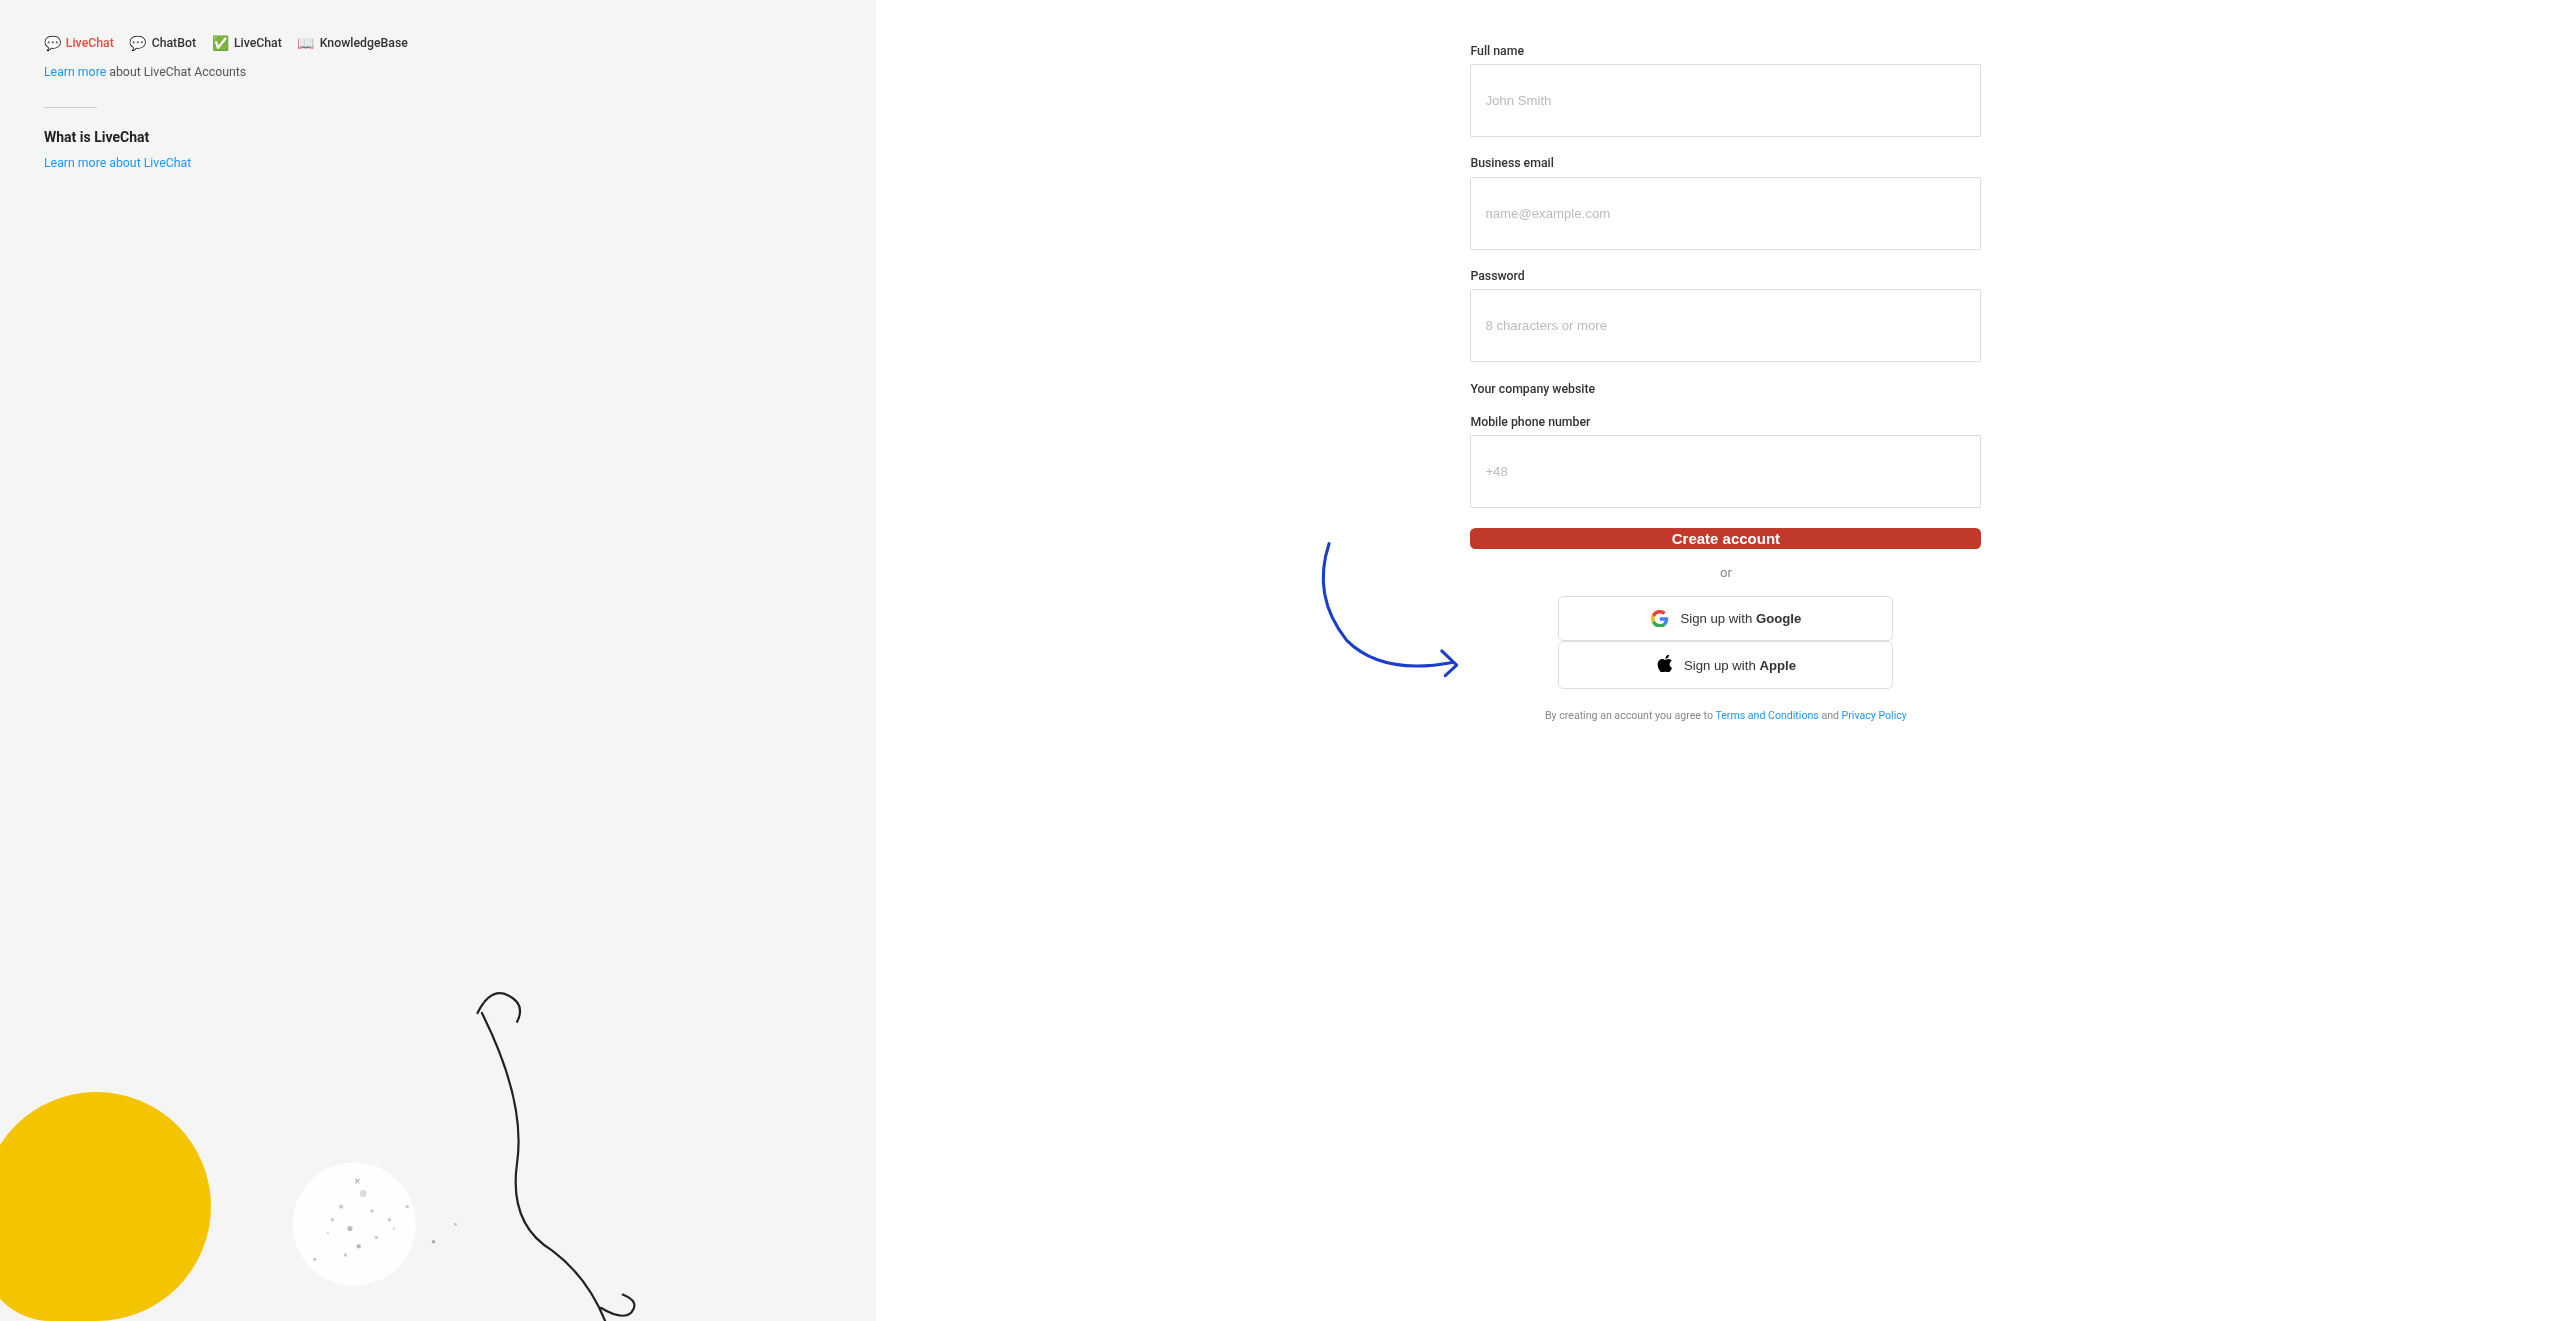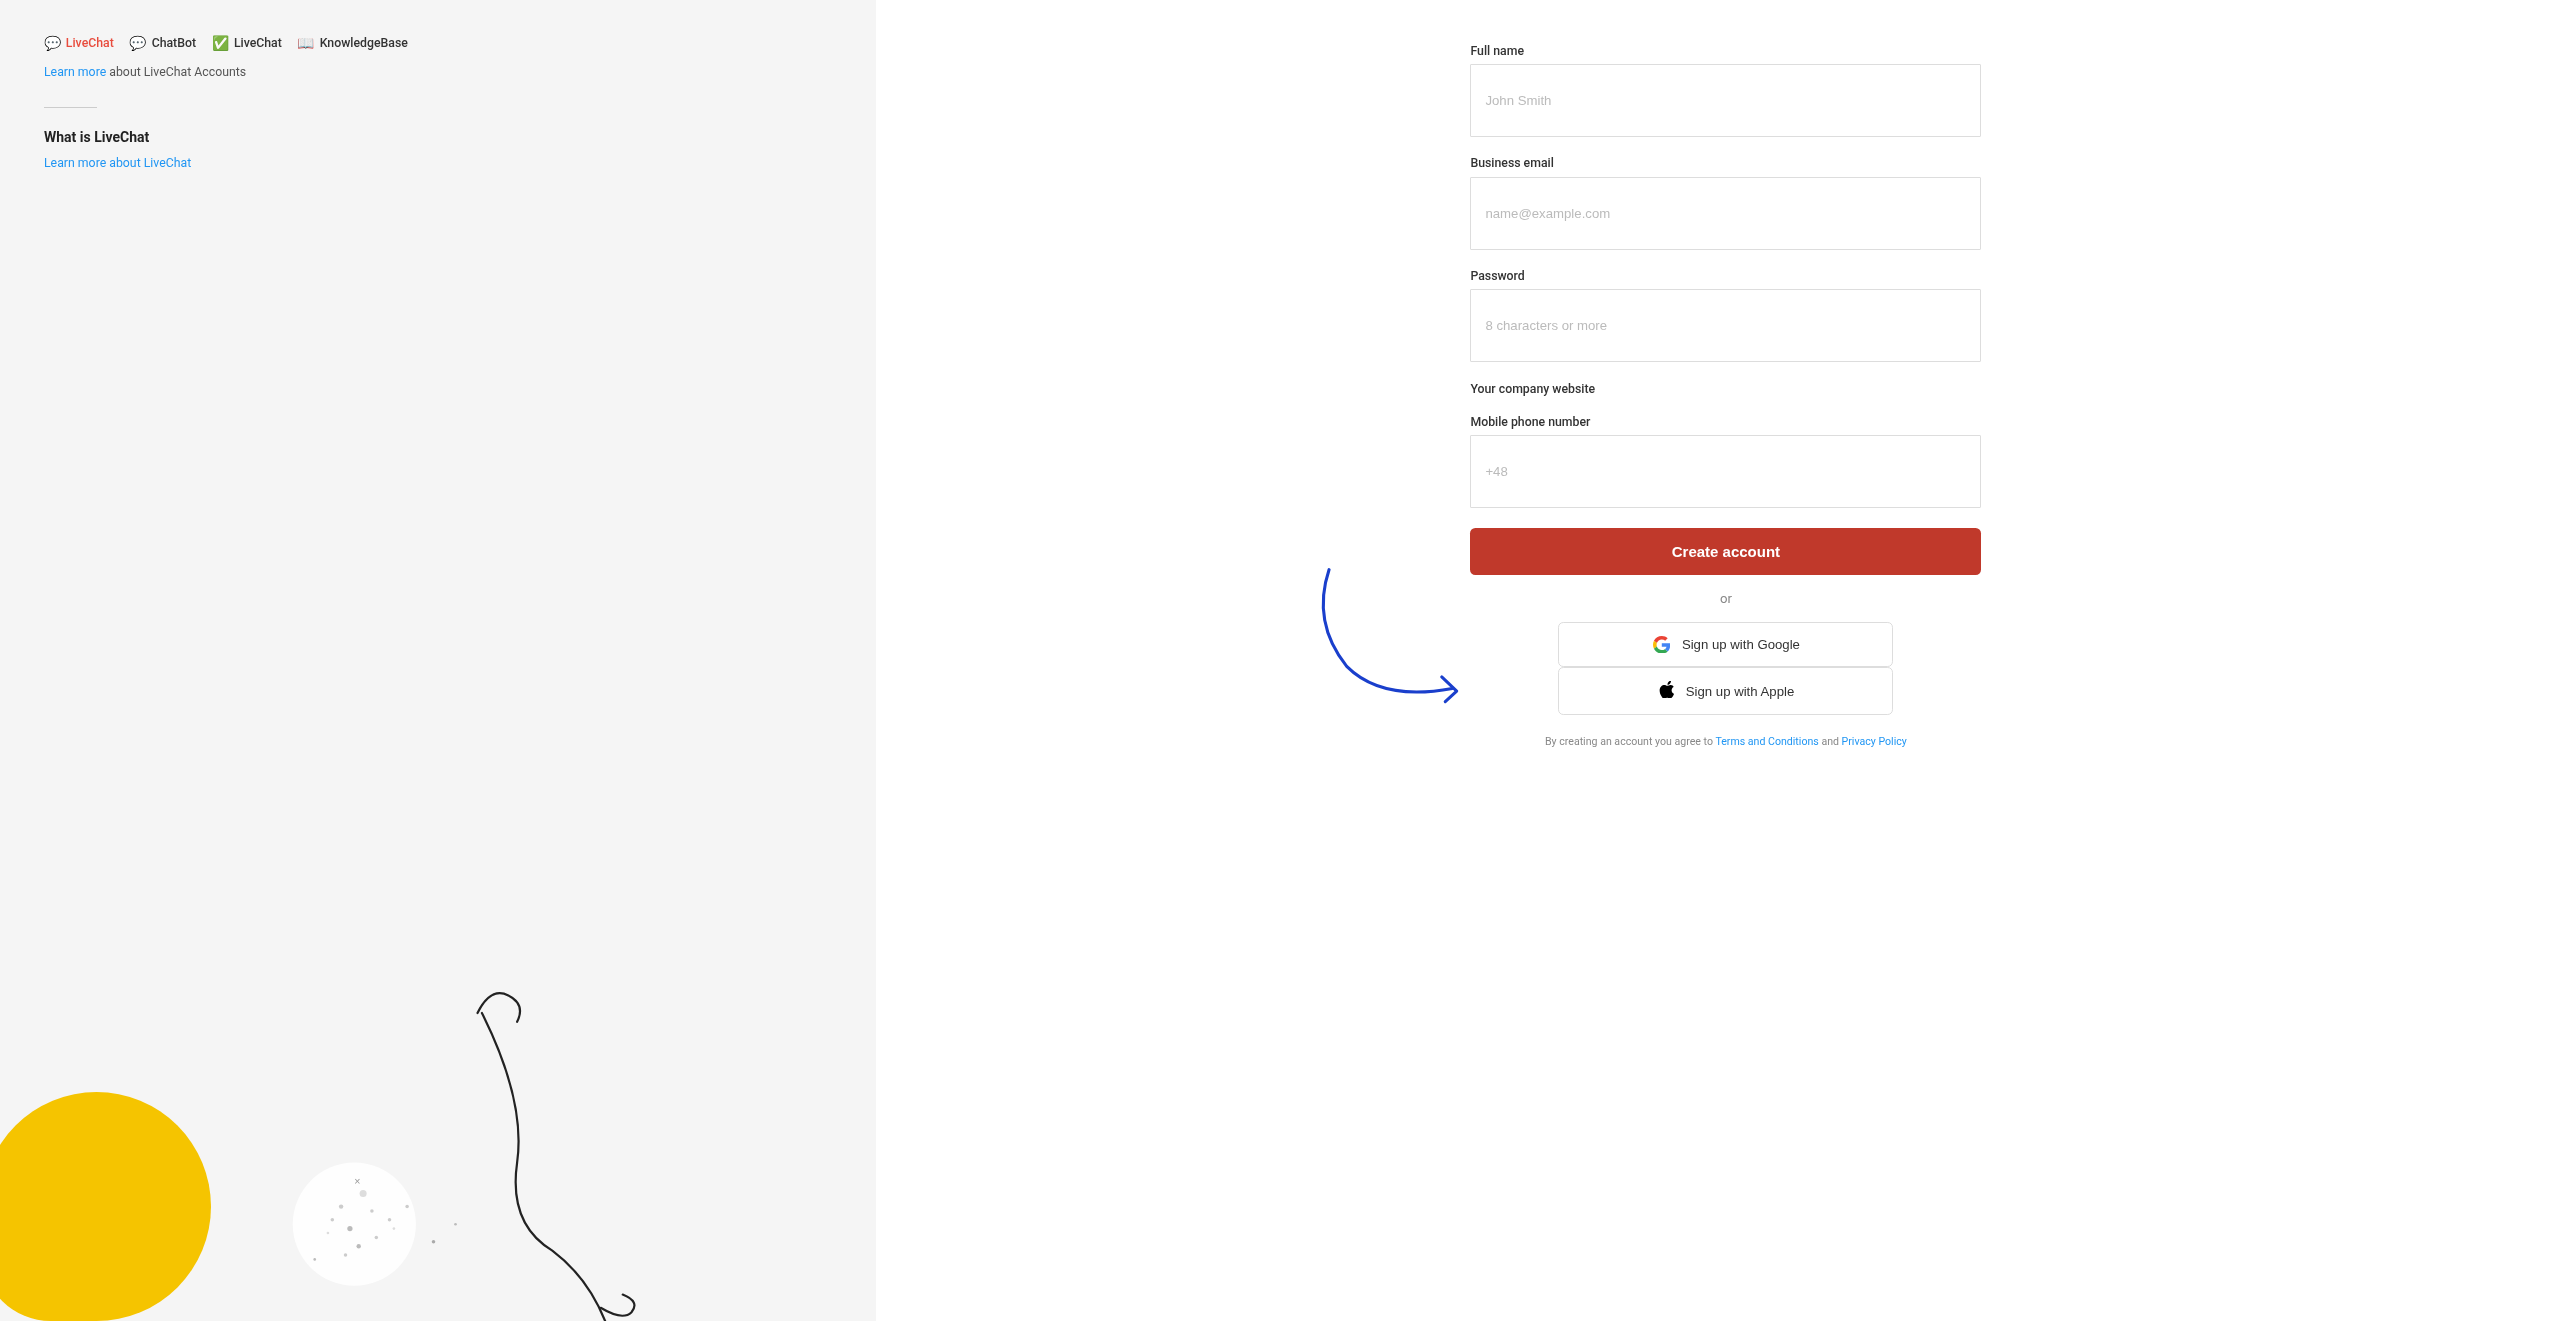--- a/index.html
+++ b/index.html
@@ -96,21 +96,21 @@
       color: #333;
       background: #fff;
       outline: none;
       transition: border-color 0.2s;
     }
     .form-input::placeholder {
       color: #bbb;
     }
     .create-account-btn {
       width: 100%;
-      padding: 15px;
+      padding: 2px;
       background: #c0392b;
       color: #fff;
       border: none;
       border-radius: 5.3px;
       font-size: 15px;
       font-weight: 600;
       cursor: pointer;
       margin-bottom: 16px;
       transition: background 0.2s;
     }
@@ -132,21 +132,21 @@
       font-size: 13.2px;
       color: #333;
       cursor: pointer;
       display: flex;
       align-items: center;
       justify-content: center;
       gap: 10.6px;
       transition: background 0.2s;
     }
     .social-btn .btn-text-normal { font-weight: 400; }
-    .social-btn .btn-text-bold { font-weight: 400; }
+    .social-btn .btn-text-bold { font-weight: 700; }
     .terms-text {
       text-align: center;
       font-size: 10.6px;
       color: #888;
       margin-top: 19.4px;
     }
     .terms-text a {
       color: #2196f3;
       text-decoration: none;
     }

